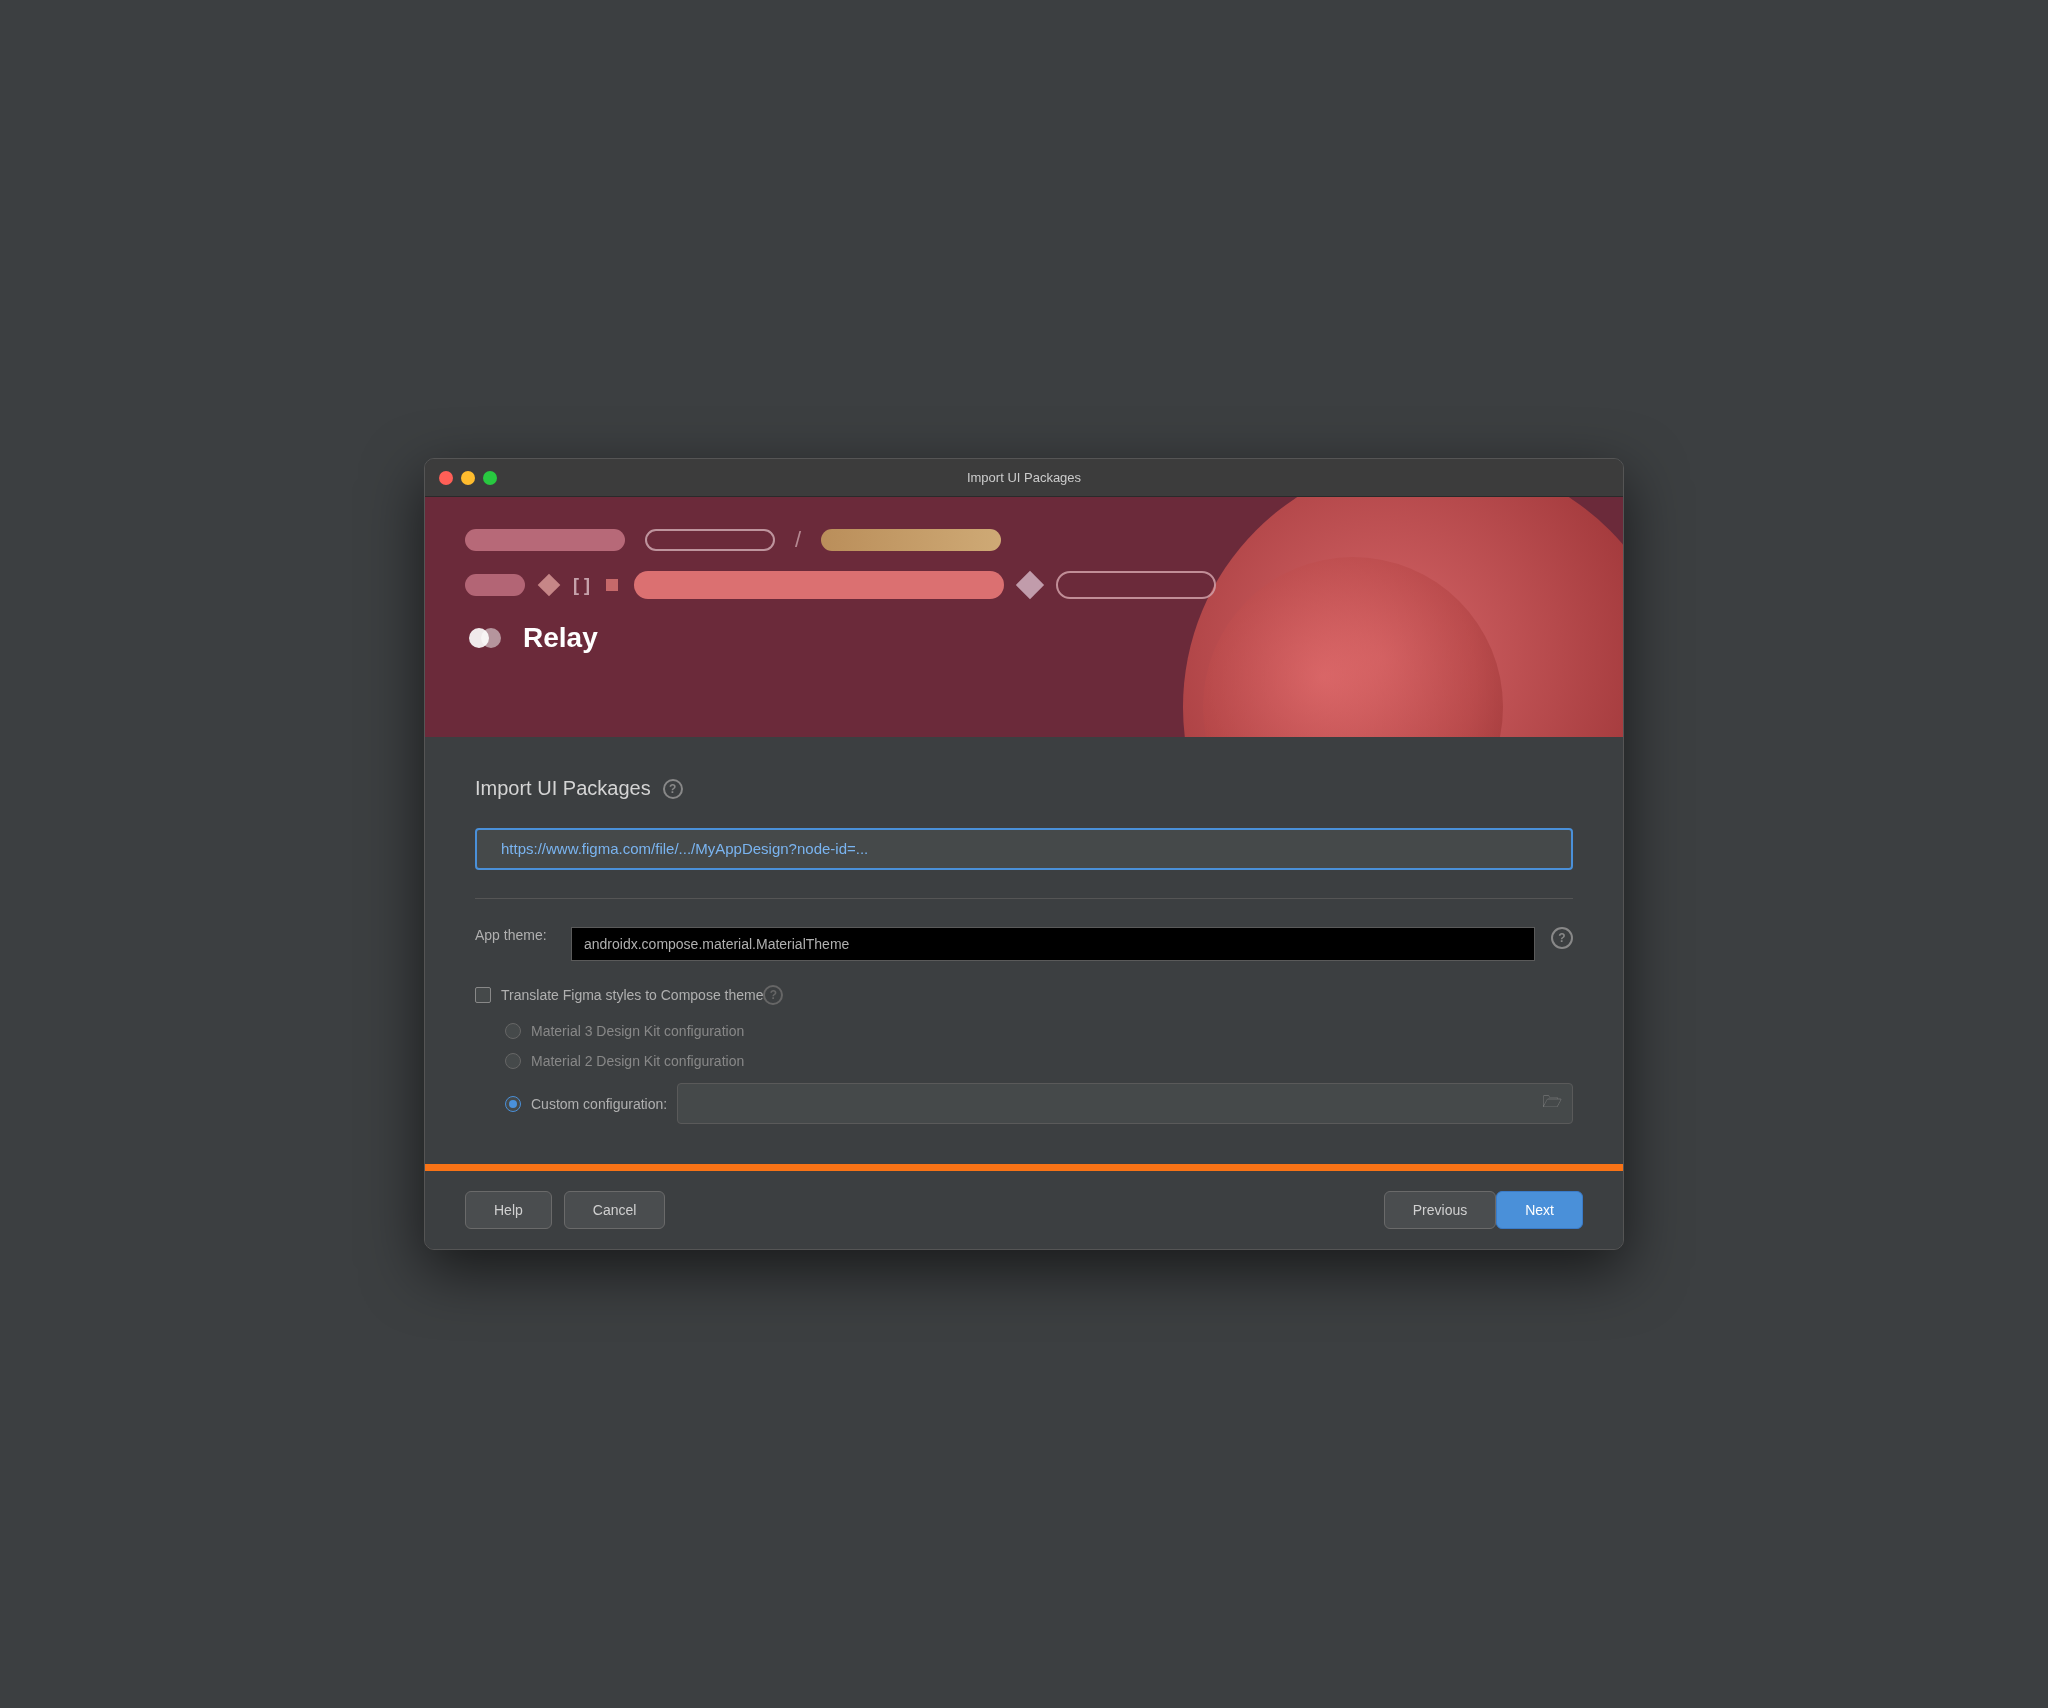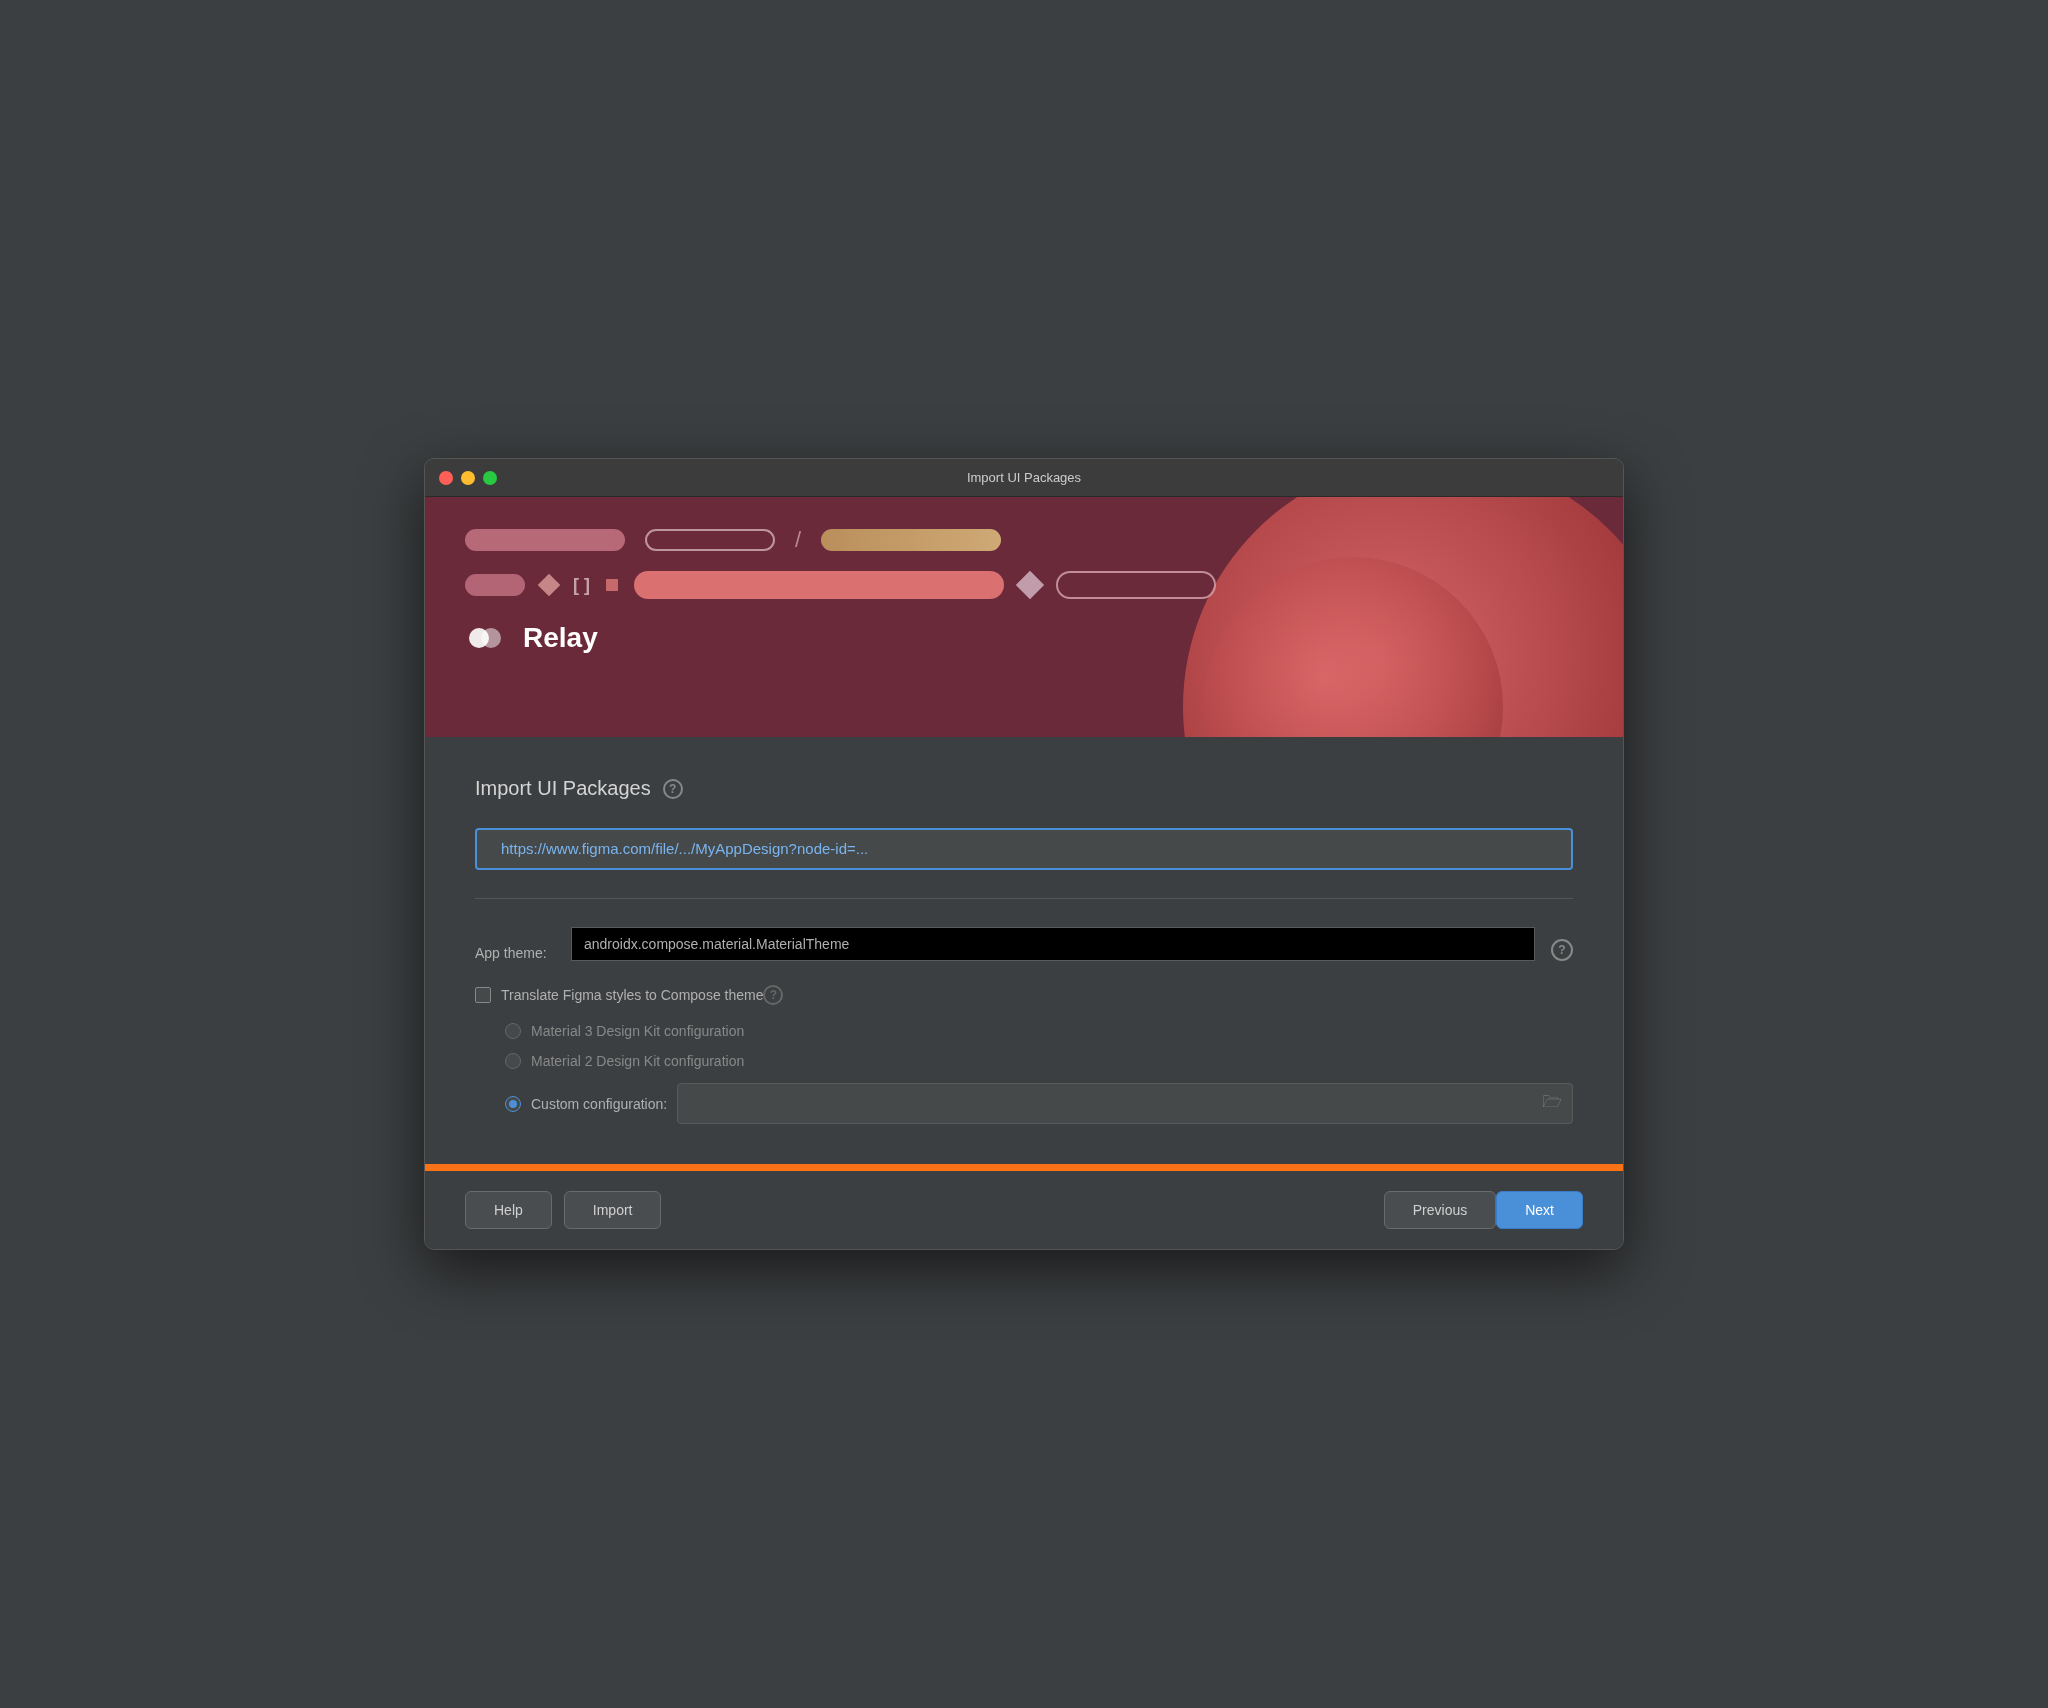--- a/index.html
+++ b/index.html
@@ -236,21 +236,21 @@
     }
     
     .divider {
       height: 1px;
       background: #555;
       margin-bottom: 28px;
     }
     
     .app-theme-row {
       display: flex;
-      align-items: flex-end;
+      align-items: flex-start;
       gap: 16px;
       margin-bottom: 24px;
     }
     .app-theme-label {
       color: #b0b0b0;
       font-size: 14px;
       white-space: nowrap;
       min-width: 80px;
     }
     .app-theme-input {
@@ -489,20 +489,20 @@
           <input type="text" style="background: transparent; border: none; outline: none; flex: 1 1 0%; color: rgb(176, 176, 176); font-size: 14px; font-family: inherit;" value="">
           <span class="folder-icon">🗁</span>
         </div>
       </div>
     </div>
   </div>
 
   <div class="bottom-bar">
     <div class="bottom-left">
       <button class="btn">Help</button>
-      <button class="btn">Import</button>
+      <button class="btn">Cancel</button>
     </div>
     <div class="bottom-right">
       <button class="btn">Previous</button>
       <button class="btn btn-primary">Next</button>
     </div>
   </div>
 </div>
 
 </body></html>

